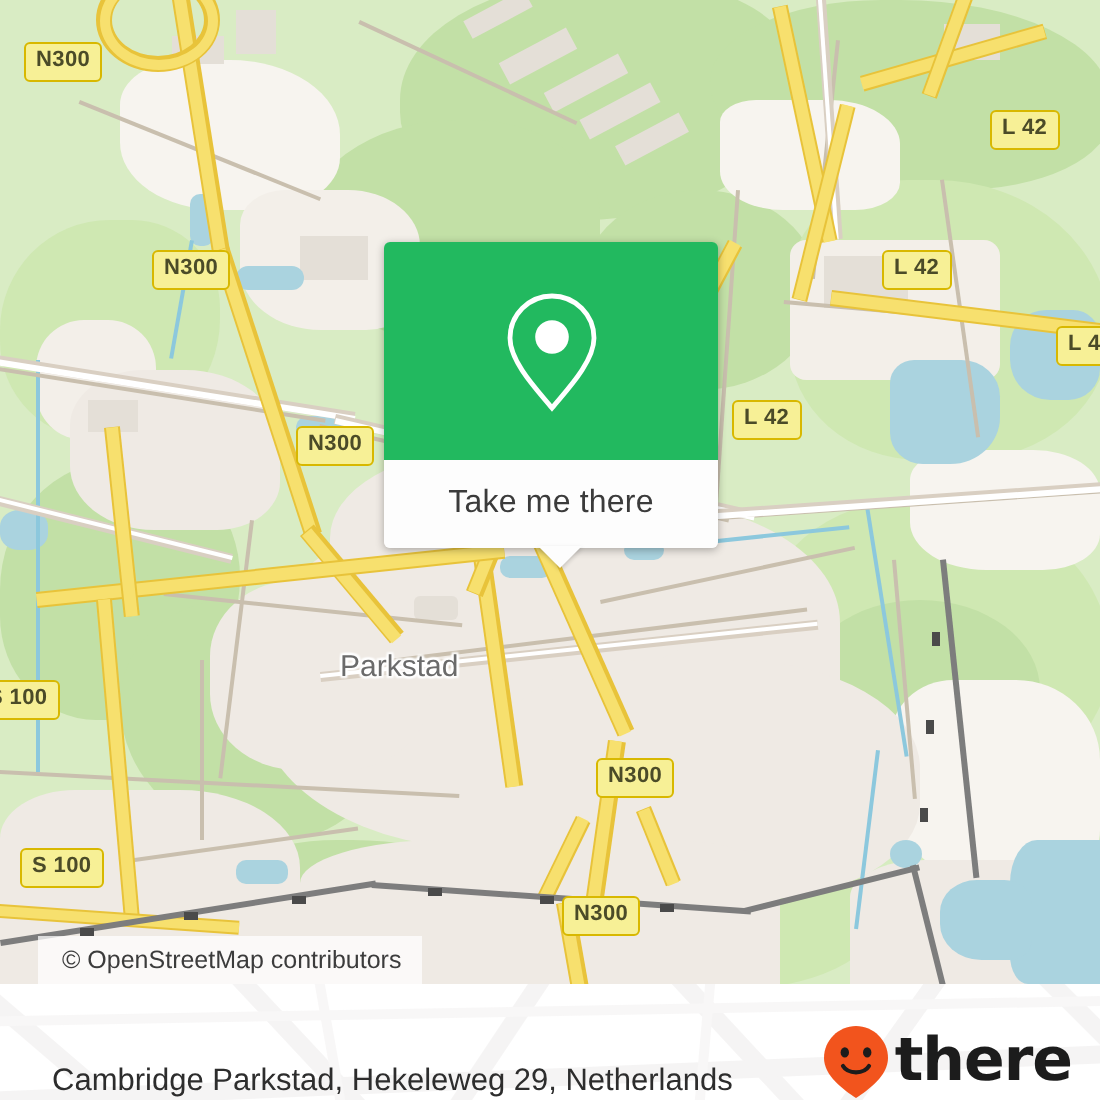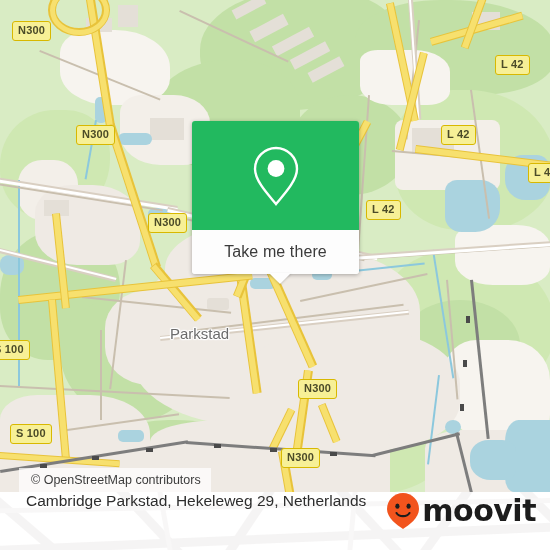--- a/index.html
+++ b/index.html
@@ -129,21 +129,21 @@
     background: #ffffff;
     overflow: hidden;
   }
   #footer-watermark {
     position: absolute; left: 0; top: -36px; width: 550px; height: 130px;
     opacity: 0.5;
   }
   #footer-inner {
     position: relative;
     height: 58px;
-    display: flex; align-items: flex-start;
+    display: flex; align-items: flex-end;
     padding: 0 14px 0 26px;
     box-sizing: border-box;
   }
   #footer-address {
     color: #2d2d2d;
     font-size: 15.5px;
     font-family: "Liberation Sans", sans-serif;
     white-space: nowrap;
     flex: 1;
   }
@@ -411,18 +411,18 @@
 
     <div id="footer-inner">
       <span id="footer-address">Cambridge Parkstad, Hekeleweg 29, Netherlands</span>
       <span id="brand">
         <svg width="34" height="38" viewBox="0 0 34 38">
           <path d="M17 1 C8.2 1 1 8.2 1 17 C1 26 11 33 17 37 C23 33 33 26 33 17 C33 8.2 25.8 1 17 1 Z" fill="#f2541d"></path>
           <ellipse cx="11.4" cy="14.2" rx="2.1" ry="2.6" fill="#1c1c1c"></ellipse>
           <ellipse cx="22.6" cy="14.2" rx="2.1" ry="2.6" fill="#1c1c1c"></ellipse>
           <path d="M10.5 21 C13 25.2 21 25.2 23.5 21" stroke="#1c1c1c" stroke-width="2.1" fill="none" stroke-linecap="round"></path>
         </svg>
-        <span id="brand-wordmark">moovit</span>
+        <span id="brand-wordmark">there</span>
       </span>
     </div>
   </div>
 
 </div>
 
 </body></html>

